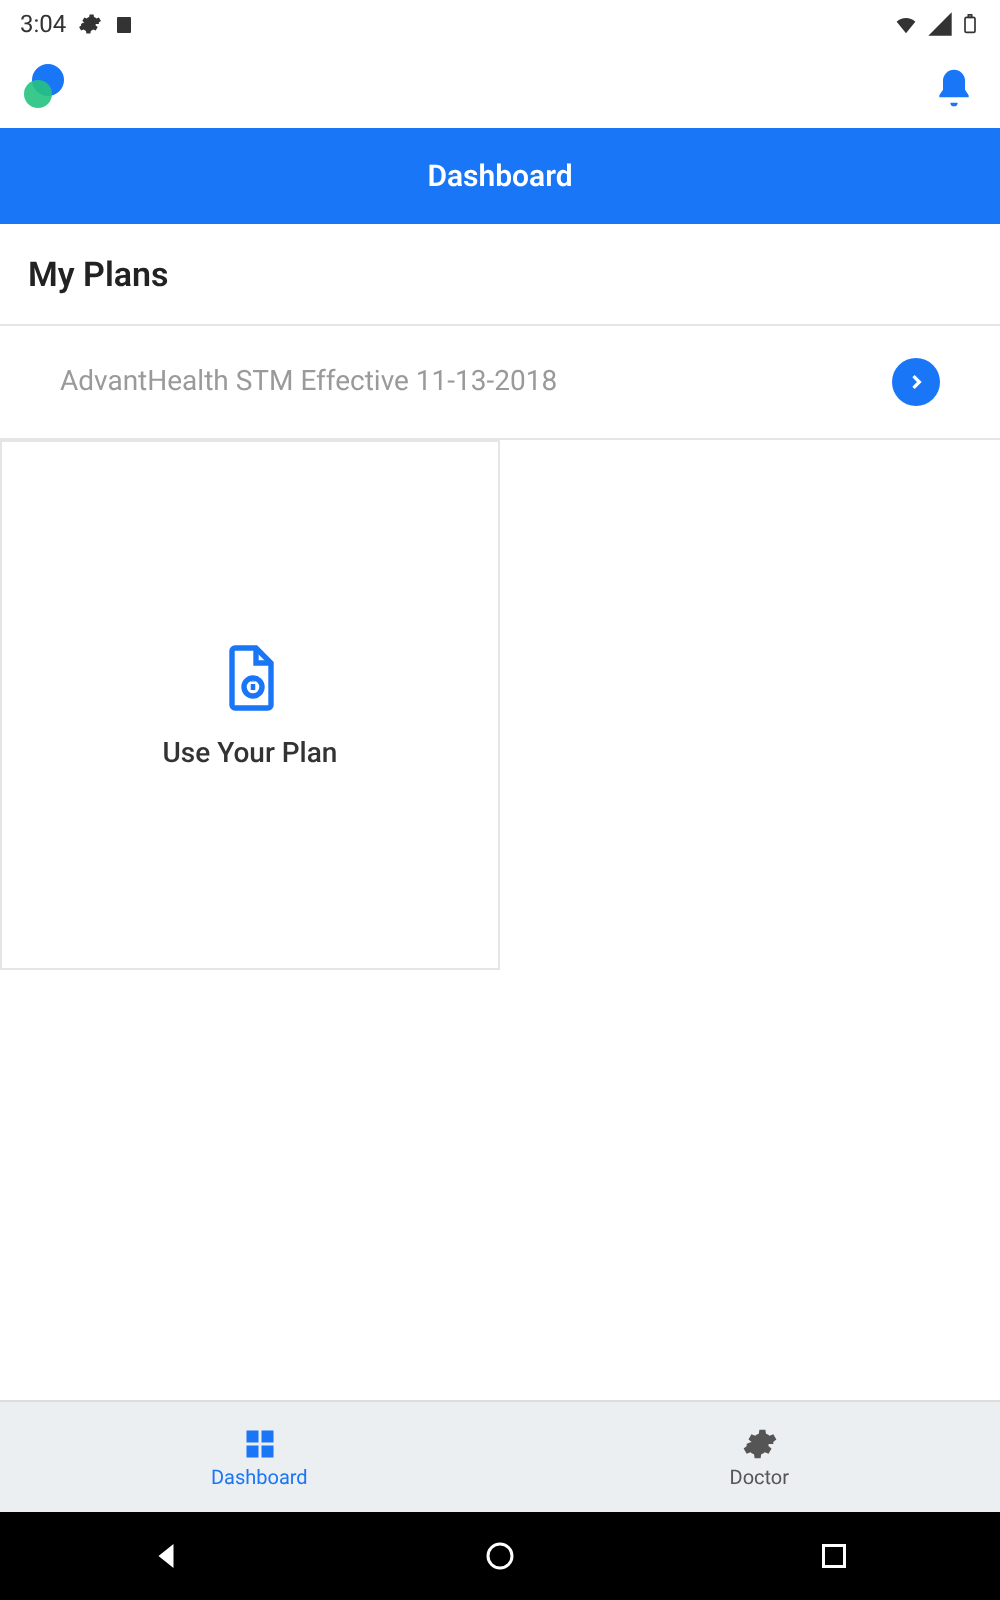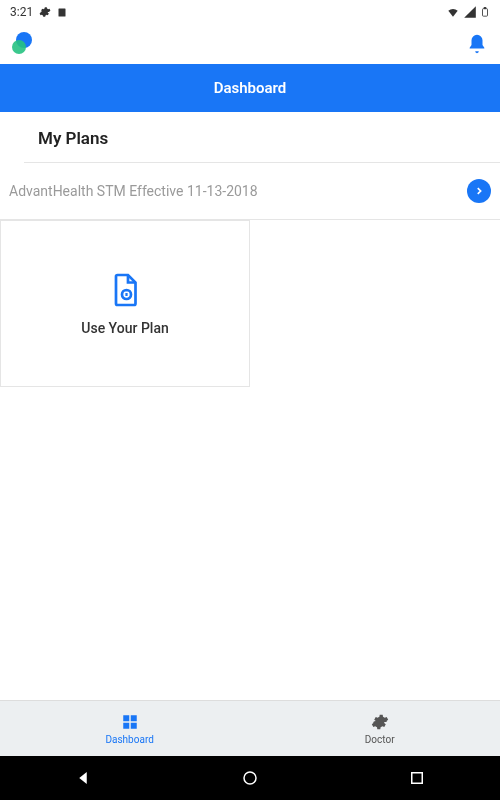--- a/index.html
+++ b/index.html
@@ -6,40 +6,40 @@
     html, body { width: 500px; height: 800px; overflow: hidden; font-family: -apple-system, BlinkMacSystemFont, "Segoe UI", Roboto, sans-serif; background: #fff; }
     .status-bar { height: 24px; background: #fff; display: flex; justify-content: space-between; align-items: center; padding: 0 10px; font-size: 12px; color: #333; }
     .status-left { display: flex; align-items: center; gap: 6px; }
     .status-right { display: flex; align-items: center; gap: 3px; }
     .app-header { height: 40px; background: #fff; display: flex; justify-content: space-between; align-items: center; padding: 0 12px; }
     .logo { width: 24px; height: 24px; position: relative; }
     .logo::before, .logo::after { content: ""; position: absolute; border-radius: 50%; }
     .logo::before { width: 16px; height: 16px; background: #1976f6; left: 4px; top: 0; }
     .logo::after { width: 14px; height: 14px; background: #26c281; left: 0; top: 8px; opacity: 0.9; }
     .title-bar { background: #1976f6; color: #fff; height: 48px; display: flex; align-items: center; justify-content: center; font-size: 15px; font-weight: 600; }
-    .section-title { padding: 16px 14px 14px; font-size: 17px; font-weight: 600; color: #222; border-bottom: 1px solid #e5e5e5; margin-left: 24px; }
-    .plan-row { display: flex; align-items: center; justify-content: space-between; padding: 16px 9px; border-bottom: 1px solid #e5e5e5; }
+    .section-title { padding: 16px 14px 14px; font-size: 17px; font-weight: 600; color: #222; border-bottom: 1px solid #e5e5e5; }
+    .plan-row { display: flex; align-items: center; justify-content: space-between; padding: 16px 30px; border-bottom: 1px solid #e5e5e5; }
     .plan-text { color: #9a9a9a; font-size: 14px; }
     .chevron-btn { width: 24px; height: 24px; border-radius: 50%; background: #1976f6; display: flex; align-items: center; justify-content: center; }
     .tiles { display: grid; grid-template-columns: 1fr 1fr; }
-    .tile { height: 167px; border: 1px solid #e5e5e5; display: flex; flex-direction: column; align-items: center; justify-content: center; gap: 12px; cursor: pointer; }
+    .tile { height: 265px; border: 1px solid #e5e5e5; display: flex; flex-direction: column; align-items: center; justify-content: center; gap: 12px; cursor: pointer; }
     .tile-label { font-size: 14px; color: #333; font-weight: 500; }
     .tile svg { stroke: #1976f6; }
     .bottom-nav { position: absolute; bottom: 44px; left: 0; right: 0; height: 56px; background: #eceff1; display: flex; justify-content: space-around; align-items: center; border-top: 1px solid #ddd; }
     .nav-item { display: flex; flex-direction: column; align-items: center; gap: 3px; font-size: 10px; color: #555; cursor: pointer; }
     .nav-item.active { color: #1976f6; }
     .sys-nav { position: absolute; bottom: 0; left: 0; right: 0; height: 44px; background: #000; display: flex; justify-content: space-around; align-items: center; }
     .sys-btn { width: 18px; height: 18px; }
   </style>
 </head>
 <body>
 
 <div class="status-bar">
   <div class="status-left">
-    <span>3:21</span>
+    <span>3:04</span>
     <svg width="12" height="12" viewBox="0 0 24 24" fill="#333">
         <path d="M12 8a4 4 0 100 8 4 4 0 000-8zm8.94 4a7 7 0 00-.14-1.4l2.1-1.65-2-3.46-2.5 1a7 7 0 00-2.4-1.4l-.4-2.6h-4l-.4 2.6a7 7 0 00-2.4 1.4l-2.5-1-2 3.46 2.1 1.65A7 7 0 003.06 12a7 7 0 00.14 1.4l-2.1 1.65 2 3.46 2.5-1a7 7 0 002.4 1.4l.4 2.6h4l.4-2.6a7 7 0 002.4-1.4l2.5 1 2-3.46-2.1-1.65c.09-.46.14-.93.14-1.4z"></path>
       </svg>
     <svg width="12" height="12" viewBox="0 0 24 24" fill="#333">
         <rect x="3" y="5" width="14" height="16" rx="1"></rect>
       </svg>
   </div>
   <div class="status-right">
     <svg width="14" height="14" viewBox="0 0 24 24" fill="#333">
         <path d="M12 20l8-10a12 12 0 00-16 0l8 10z"></path>

